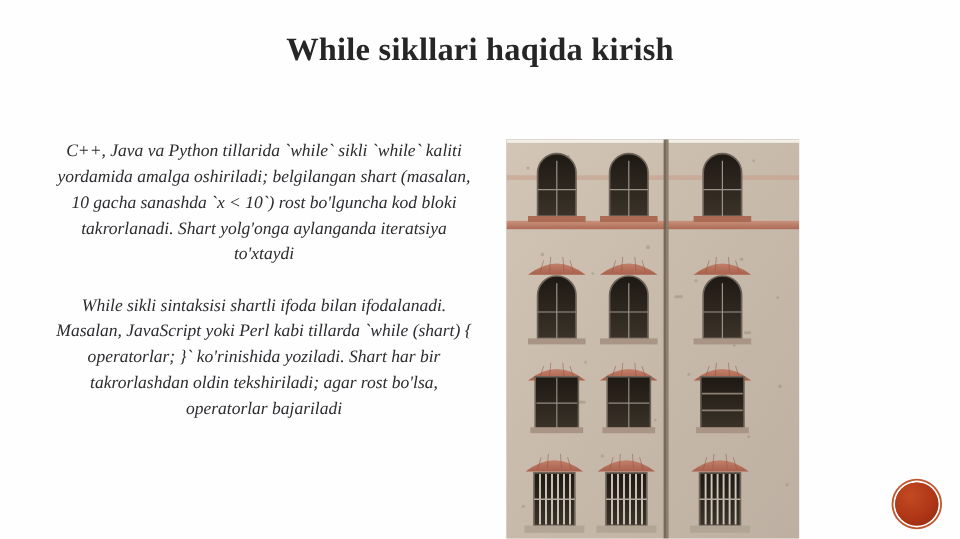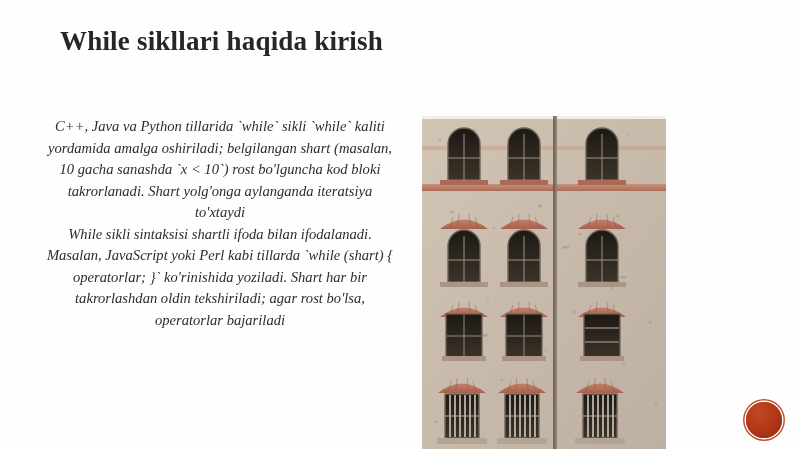--- a/index.html
+++ b/index.html
@@ -23,21 +23,21 @@
     background: #fefefe;
     overflow: hidden;
   }
 
   
   .slide-title {
     position: absolute;
     left: 60px;
     top: 24px;
     width: 680px;
-    text-align: left;
+    text-align: center;
     font-family: "Liberation Serif", "DejaVu Serif", serif;
     font-weight: bold;
     font-size: 27px;
     line-height: 34px;
     color: #262626;
     letter-spacing: 0.2px;
     white-space: nowrap;
   }
 
   
@@ -51,20 +51,21 @@
   .body-par {
     text-align: center;
     font-family: "Liberation Serif", "DejaVu Serif", serif;
     font-size: 14.6px;
     line-height: 21.5px;
     color: #2c2c30;
     margin: 0;
     font-style: italic;
   }
   .body-par + .body-par {
+    margin-top: 21px;
   }
 
   
   .photo {
     position: absolute;
     left: 422px;
     top: 116px;
     width: 244px;
     height: 333px;
     overflow: hidden;

